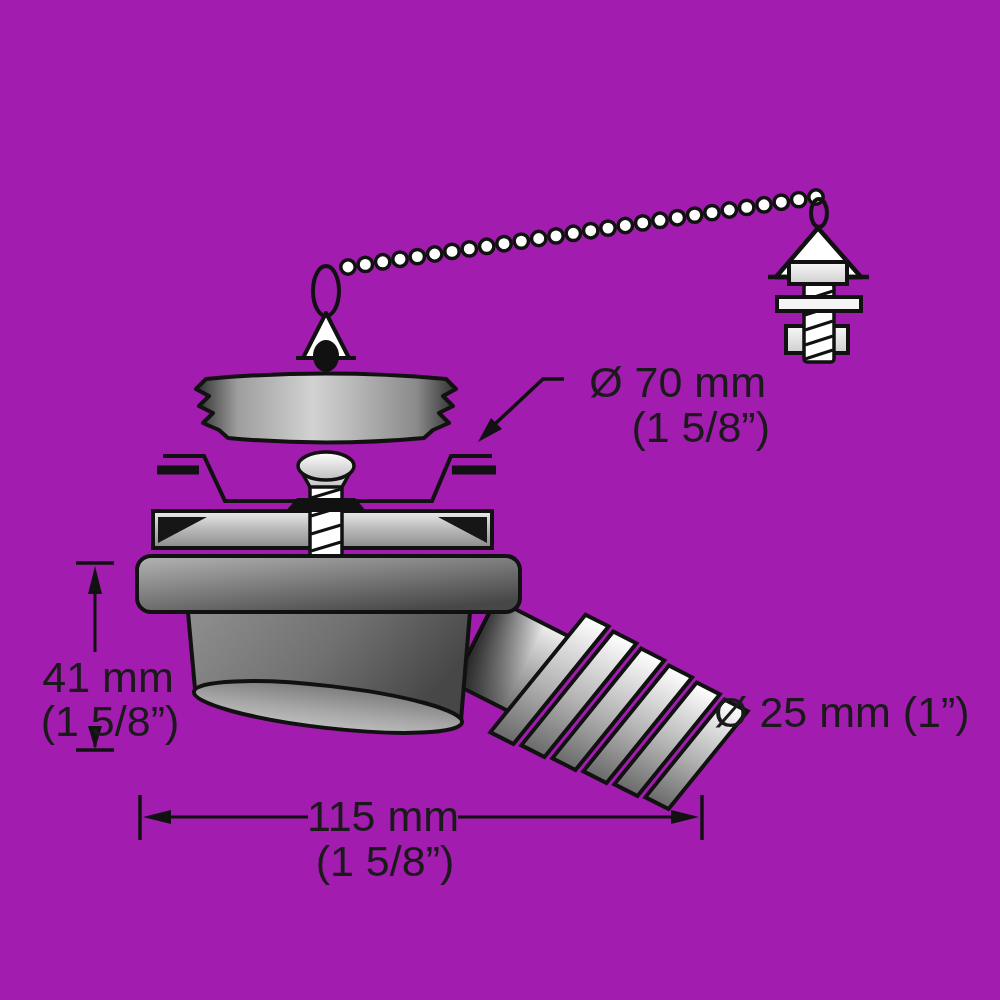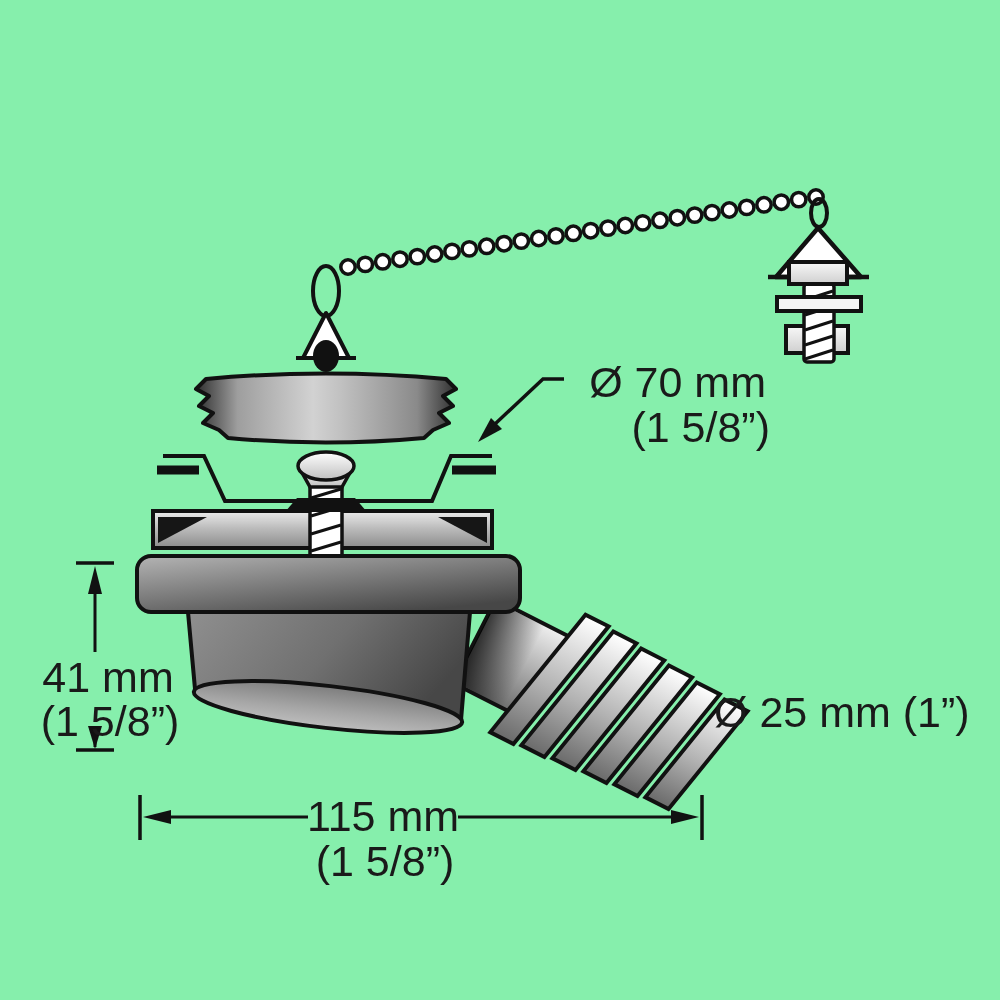--- a/index.html
+++ b/index.html
@@ -1,16 +1,16 @@
 <!DOCTYPE html>
 <html><head>
 <meta charset="utf-8">
 <style>
   html,body{margin:0;padding:0;background:#ffffff;}
-  #canvas{position:relative;width:1000px;height:1000px;background:#86efac;overflow:hidden;
+  #canvas{position:relative;width:1000px;height:1000px;background:#a21caf;overflow:hidden;
           font-family:"Liberation Sans", sans-serif;}
   svg{display:block;}
   text{font-family:"Liberation Sans", sans-serif;fill:#1a1a1a;}
   .dim-text{font-size:43px;}
 </style>
 </head>
 <body>
 
 <div id="canvas">
 <svg width="1000" height="1000" viewBox="0 0 1000 1000">

